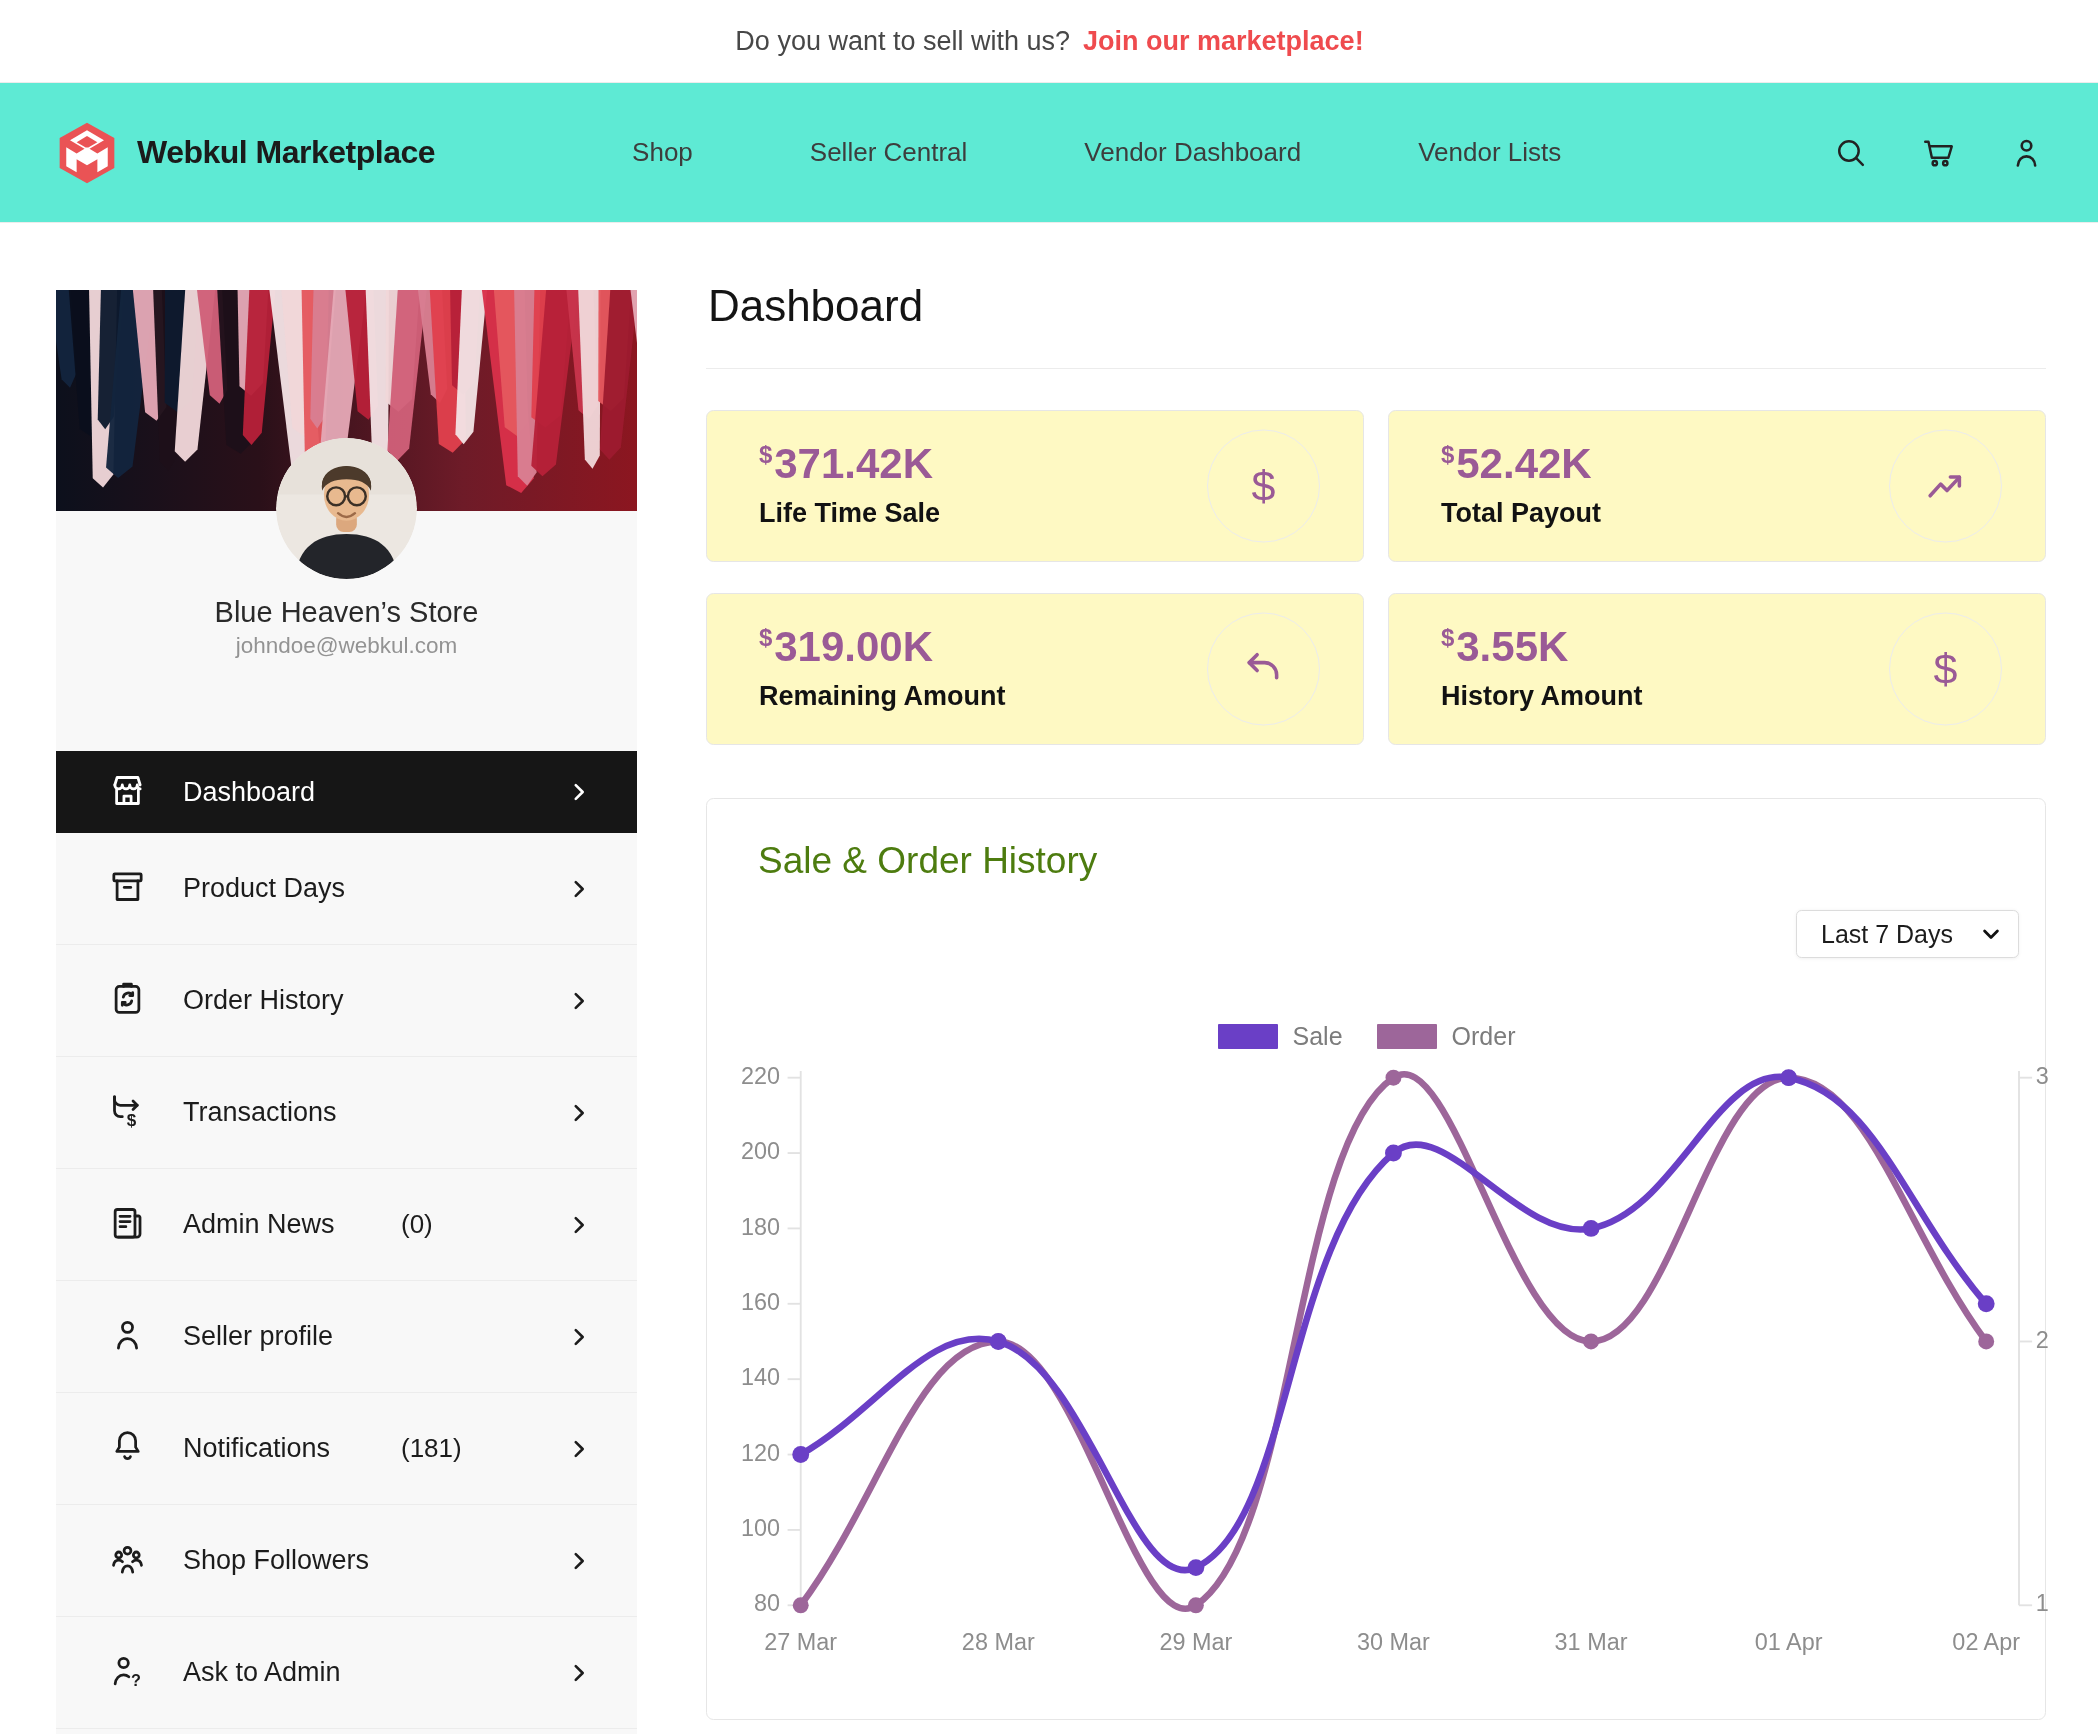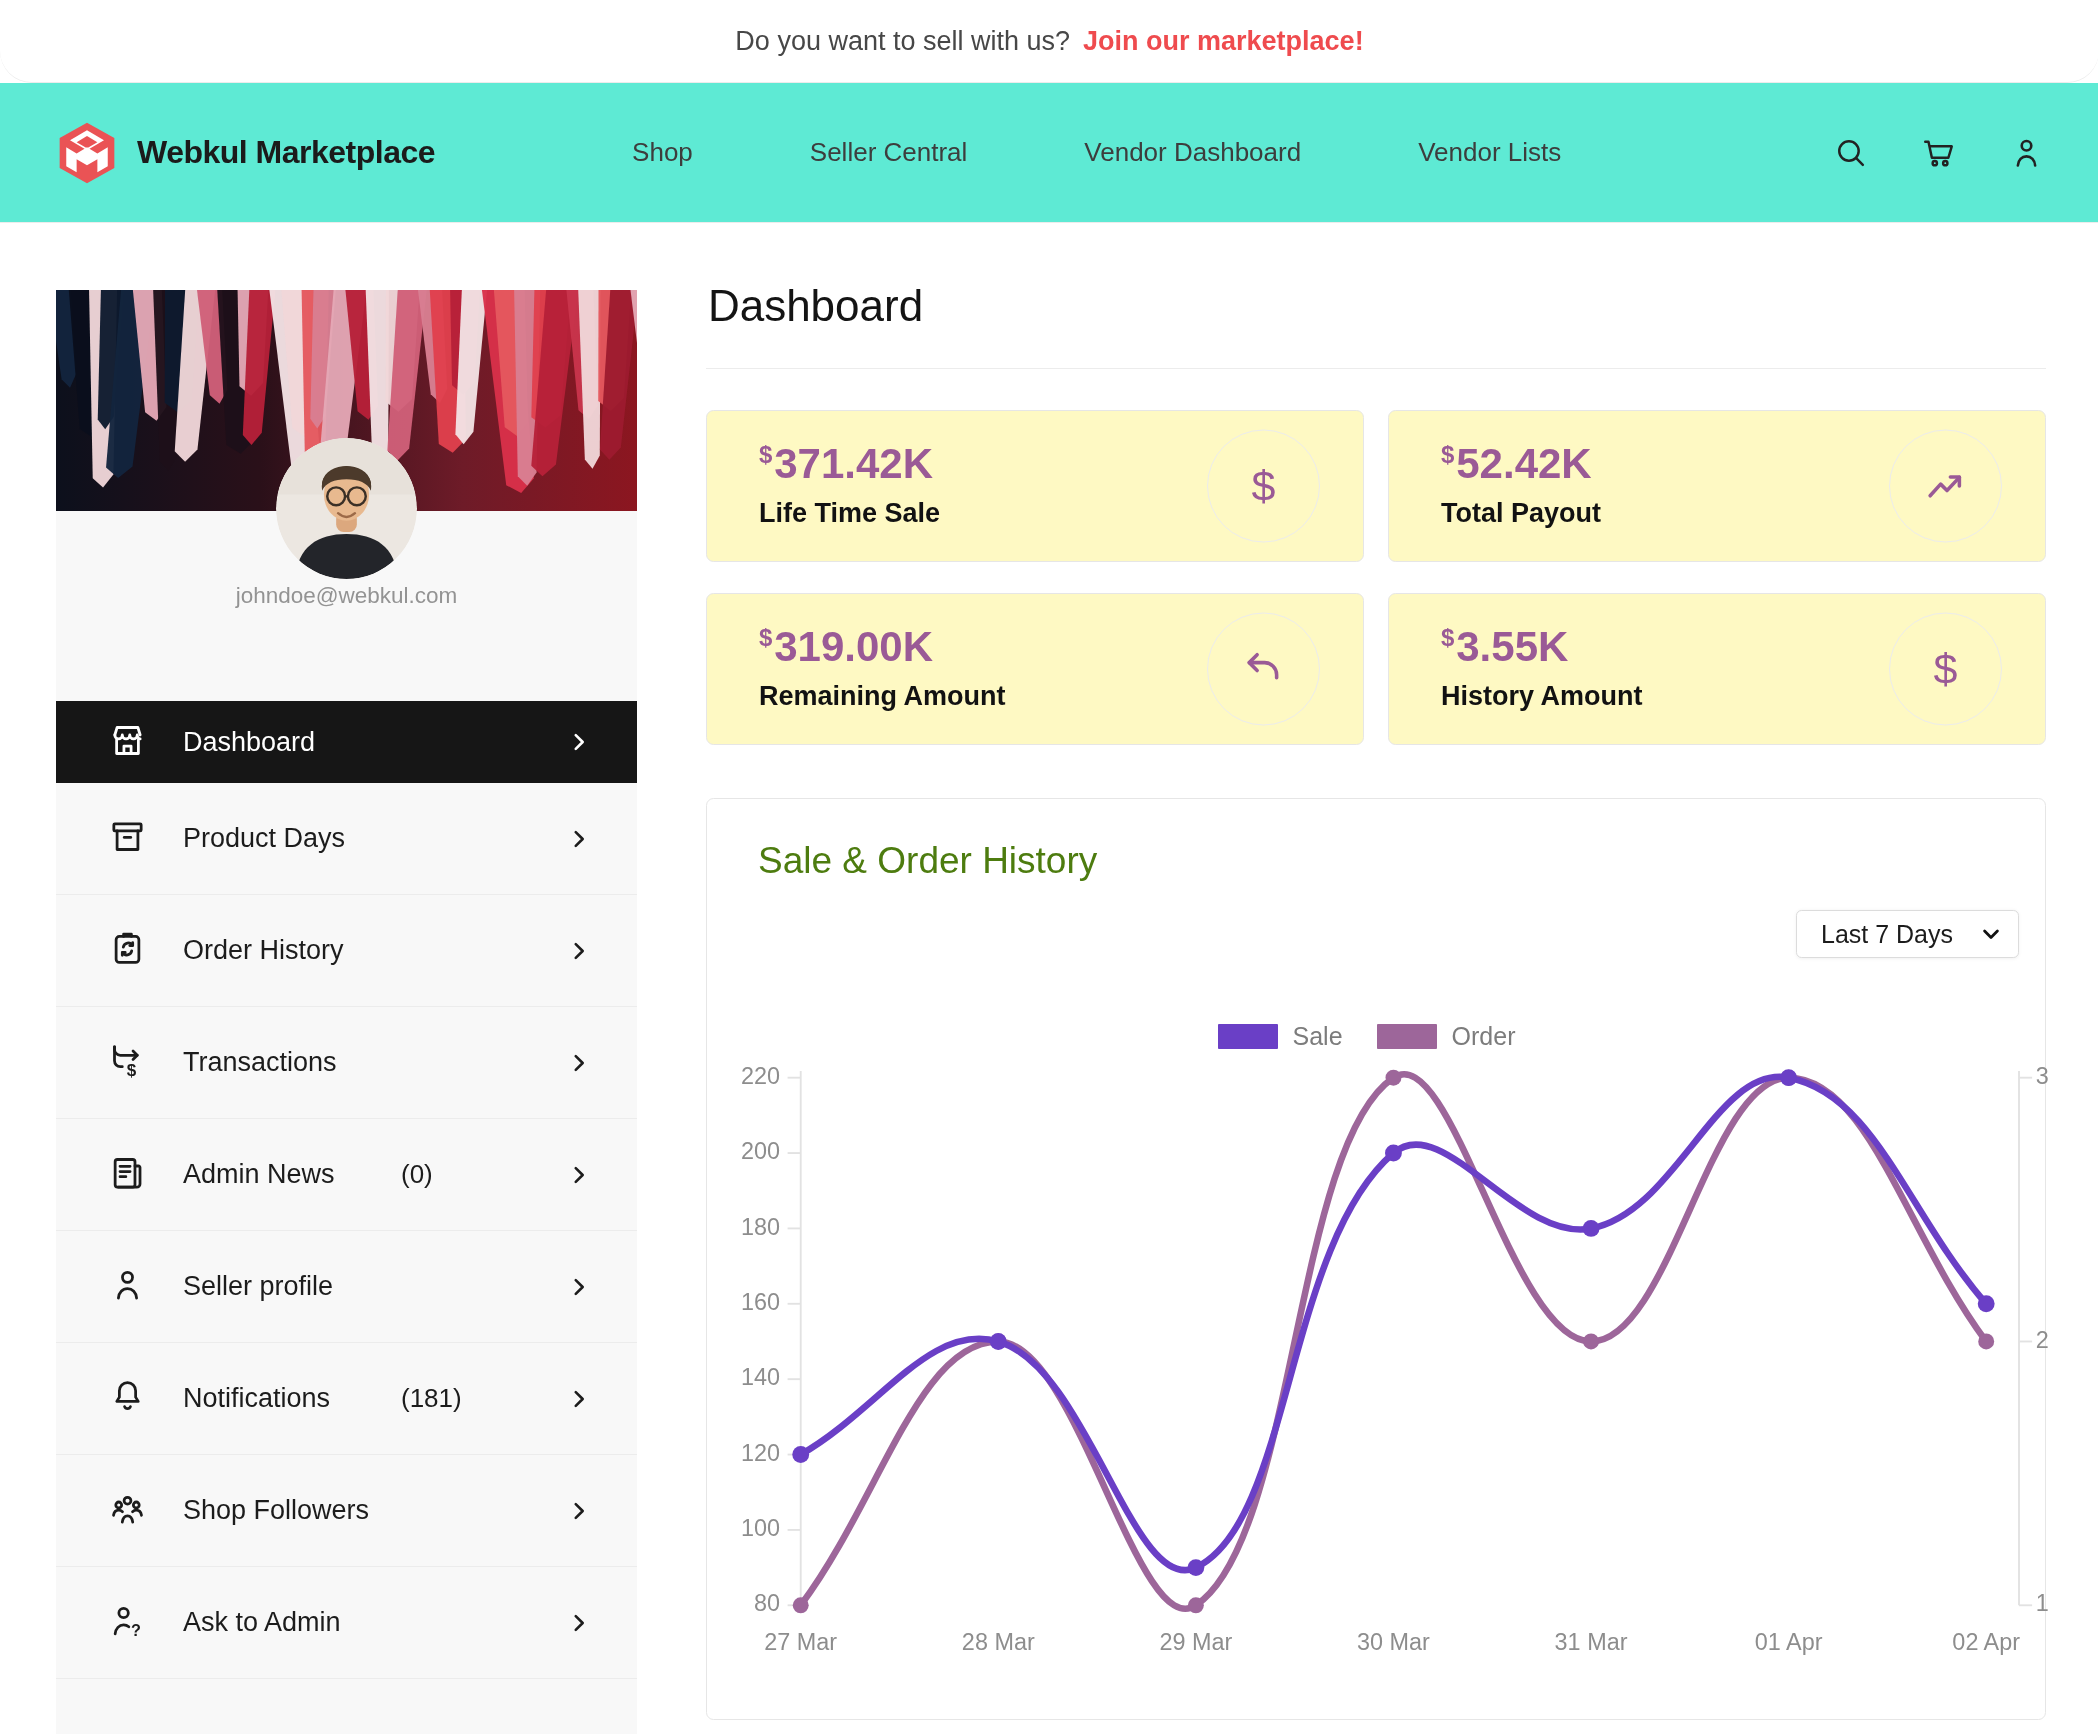--- a/index.html
+++ b/index.html
@@ -4,21 +4,21 @@
 <style>
   html,body{margin:0;padding:0;}
   body{
     width:2099px;height:1734px;position:relative;overflow:hidden;
     background:#ffffff;color:#1d1d1d;
     font-family:"Liberation Sans","DejaVu Sans",sans-serif;
   }
   
   .banner{
     height:82px;display:flex;align-items:center;justify-content:center;gap:13px;
-    font-size:27px;border-bottom:1.9px solid #ececec;background:#fff;border-radius:32px;
+    font-size:27px;border-bottom:1.9px solid #ececec;background:#fff;
   }
   .banner .q{color:#474747;}
   .banner .cta{color:#ef4b4e;font-weight:bold;cursor:pointer;}
   
   .header{
     height:139px;display:flex;align-items:center;padding:0 54px;
     border-bottom:0.9px solid #ececec;background:#5eead4;
   }
   .brand{display:flex;align-items:center;gap:17px;}
   .brand-name{font-size:32px;font-weight:bold;color:#1b1b1b;letter-spacing:-0.5px;}
@@ -189,20 +189,21 @@
       <rect x="64" y="78" width="22" height="22" rx="8" fill="#dca87e"></rect>
       <ellipse cx="75" cy="60" rx="24" ry="28" fill="#e8b98f"></ellipse>
       <path d="M49 56 C49 28 101 28 101 56 L101 47 C96 24 54 24 49 47 Z" fill="#4c3a2b"></path>
       <path d="M49 56 q-3 -22 26 -26 q29 4 26 26 q-6 -12 -26 -12 q-20 0 -26 12" fill="#4c3a2b"></path>
       <circle cx="64" cy="62" r="9.5" fill="none" stroke="#3b3027" stroke-width="2.6"></circle>
       <circle cx="86" cy="62" r="9.5" fill="none" stroke="#3b3027" stroke-width="2.6"></circle>
       <path d="M73.5 62 h3" stroke="#3b3027" stroke-width="2.4"></path>
       <path d="M66 80 q9 8 18 0" fill="none" stroke="#9c6a48" stroke-width="2.6" stroke-linecap="round"></path>
     </g>
   </svg>
+  <div class="store-name">Blue Heaven’s Store</div>
   <div class="store-email">johndoe@webkul.com</div>
   <div class="menu" id="sidebar-menu">
   <div class="menu-item active">
     <span class="mi-icon"><svg viewBox="0 0 24 24" fill="none" stroke="currentColor" stroke-width="1.7" stroke-linecap="round" stroke-linejoin="round">
             <path d="M4.2 8.6 5.6 4h12.8l1.4 4.6"></path>
             <path d="M4.2 8.6c0 1.3 1 2.4 2.3 2.4s2.3-1.1 2.3-2.4c0 1.3 1 2.4 2.3 2.4S13.4 9.9 13.4 8.6c0 1.3 1 2.4 2.3 2.4s2.3-1.1 2.3-2.4c0 1.3.8 2.4 1.8 2.4"></path>
             <path d="M5.3 11.6V20h13.4v-8.4"></path>
             <path d="M9.8 20v-4.6h4.4V20"></path>
           </svg></span>
     <span class="mi-label">Dashboard</span>

